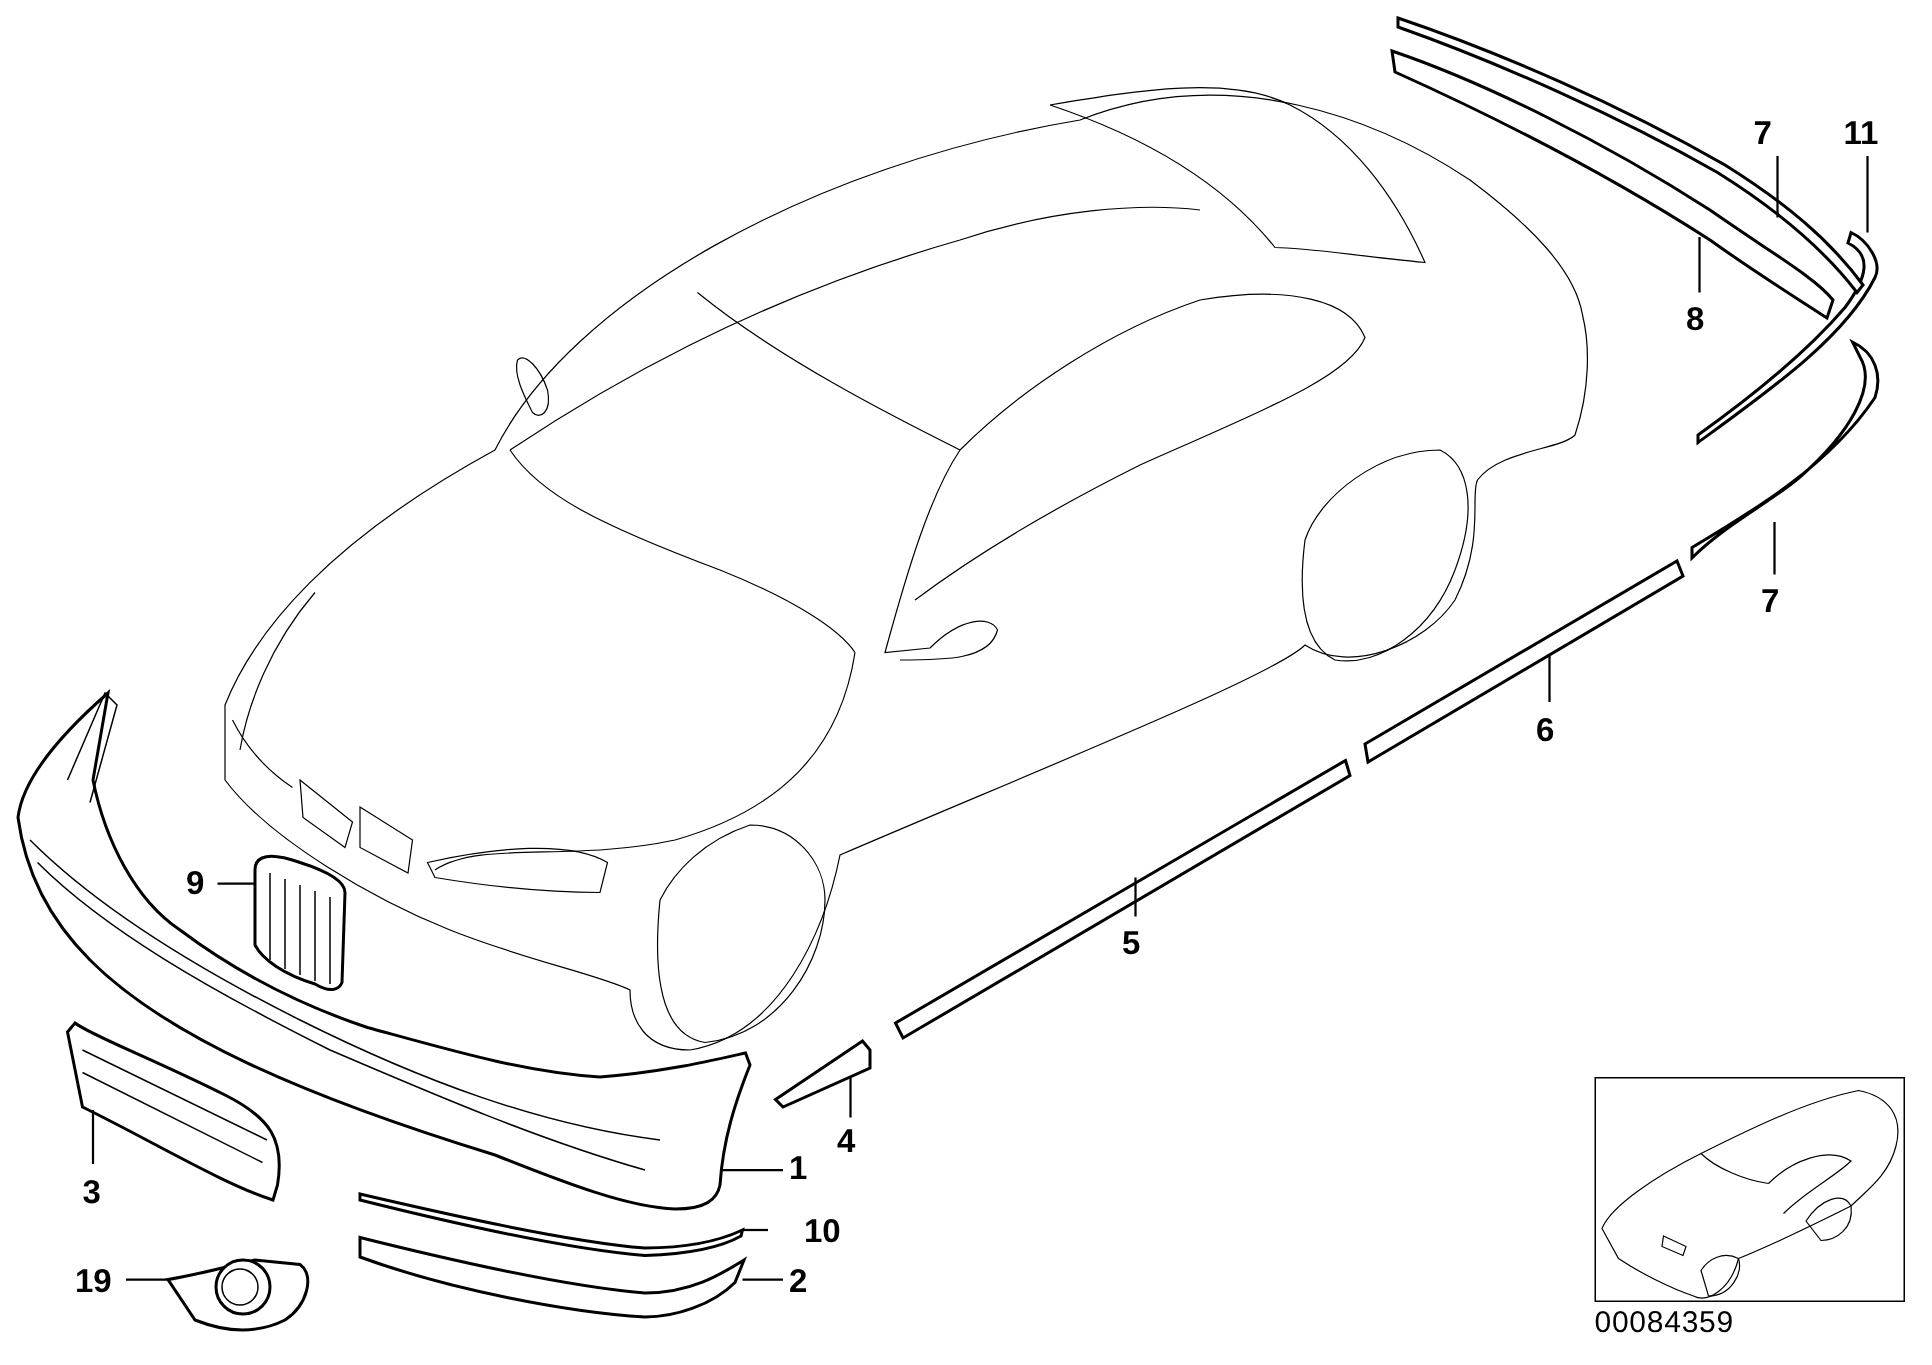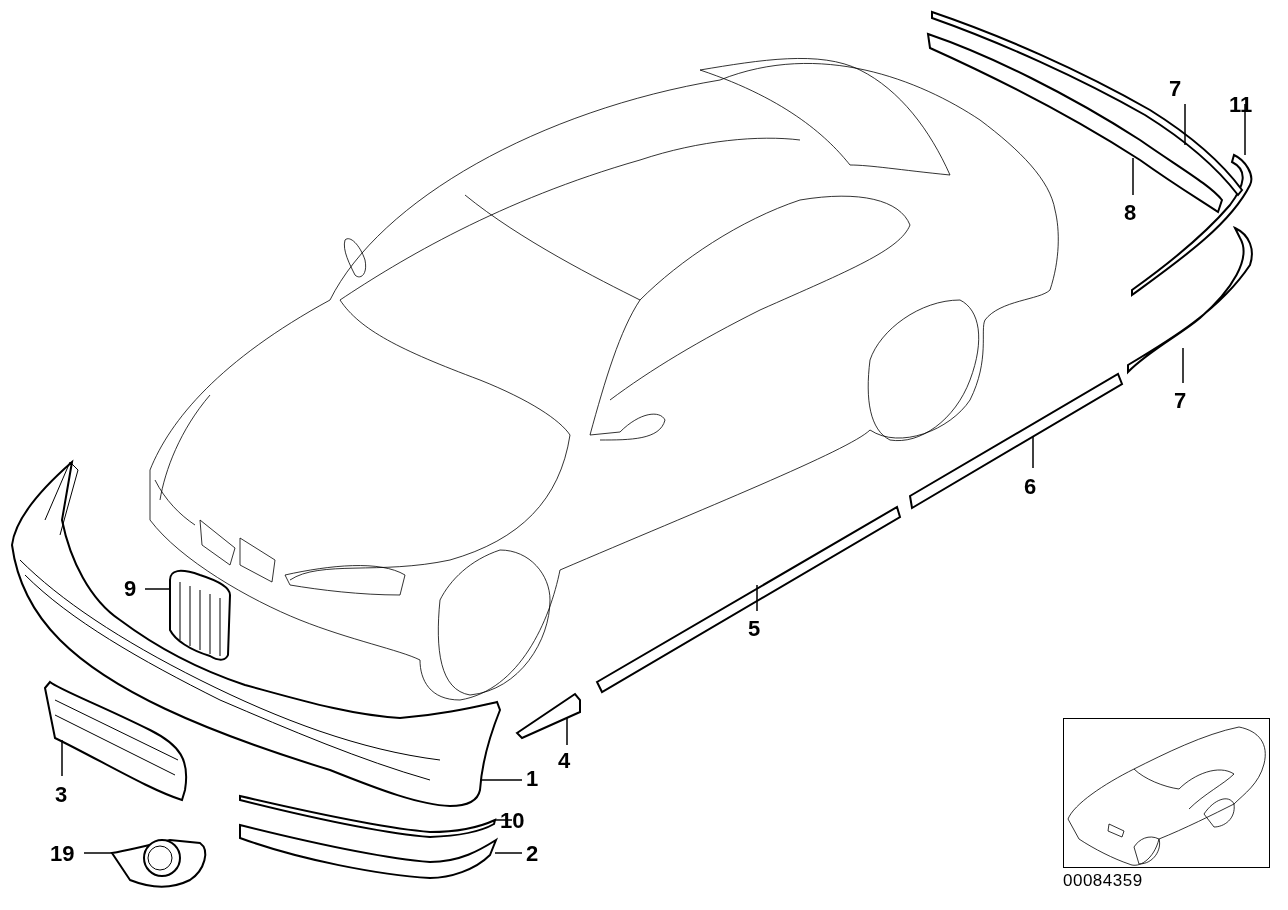--- a/index.html
+++ b/index.html
@@ -1,19 +1,19 @@
 <!DOCTYPE html>
 <html><head>
 <meta charset="utf-8">
 <style>
   html,body{margin:0;padding:0;background:#ffffff;}
   body{width:1288px;height:910px;position:relative;overflow:hidden;font-family:"Liberation Sans",sans-serif;}
   #diagram{position:absolute;left:0;top:0;width:1288px;height:910px;}
   .lbl{position:absolute;font-family:"Liberation Sans",sans-serif;font-weight:bold;font-size:22px;color:#000;line-height:1;}
-  .ref{position:absolute;font-family:"Liberation Sans",sans-serif;font-size:17px;color:#000;letter-spacing:0.5px;}
+  .ref{position:absolute;font-family:"Liberation Sans",sans-serif;font-size:20px;color:#000;letter-spacing:0.5px;}
   .thumb{position:absolute;left:1063px;top:718px;width:205px;height:148px;border:1px solid #000;background:#fff;}
   svg .car{fill:none;stroke:#000;stroke-width:0.8;}
   svg .part{fill:#fff;stroke:#000;stroke-width:2;}
   svg .part2{fill:none;stroke:#000;stroke-width:1;}
   svg .lead{stroke:#000;stroke-width:1.5;fill:none;}
 </style>
 </head>
 <body>
 
 <div id="diagram">
@@ -98,22 +98,22 @@
 
 <span class="lbl" style="left:526px;top:768px;">1</span>
 <span class="lbl" style="left:526px;top:843px;">2</span>
 <span class="lbl" style="left:55px;top:784px;">3</span>
 <span class="lbl" style="left:558px;top:750px;">4</span>
 <span class="lbl" style="left:748px;top:618px;">5</span>
 <span class="lbl" style="left:1024px;top:476px;">6</span>
 <span class="lbl" style="left:1174px;top:390px;">7</span>
 <span class="lbl" style="left:1124px;top:202px;">8</span>
 <span class="lbl" style="left:124px;top:578px;">9</span>
-<span class="lbl" style="left:500px;top:810px;">10</span>
-<span class="lbl" style="left:1229px;top:78px;margin-top:16px;">11</span>
+<span class="lbl" style="left:536px;top:810px;">10</span>
+<span class="lbl" style="left:1229px;top:78px;">11</span>
 <span class="lbl" style="left:1169px;top:78px;">7</span>
 <span class="lbl" style="left:50px;top:843px;">19</span>
 
 <div class="thumb">
   <svg width="205" height="148" viewBox="0 0 205 148">
     <g fill="none" stroke="#000" stroke-width="0.8">
       <path d="M4,100 C10,85 40,65 70,50 C100,35 140,15 175,8 C195,12 205,25 200,45 C195,65 180,75 170,85 C150,95 120,110 95,120 C90,140 75,150 65,145 C50,140 30,130 15,120 Z"></path>
       <path d="M70,50 C80,60 100,68 115,70 M115,70 C130,55 155,45 170,55 C160,65 140,75 125,90"></path>
       <path d="M140,95 C150,80 165,75 170,85 C172,100 160,108 150,108 Z"></path>
       <path d="M70,128 C75,120 85,115 95,120 C98,130 90,145 75,145 Z"></path>

